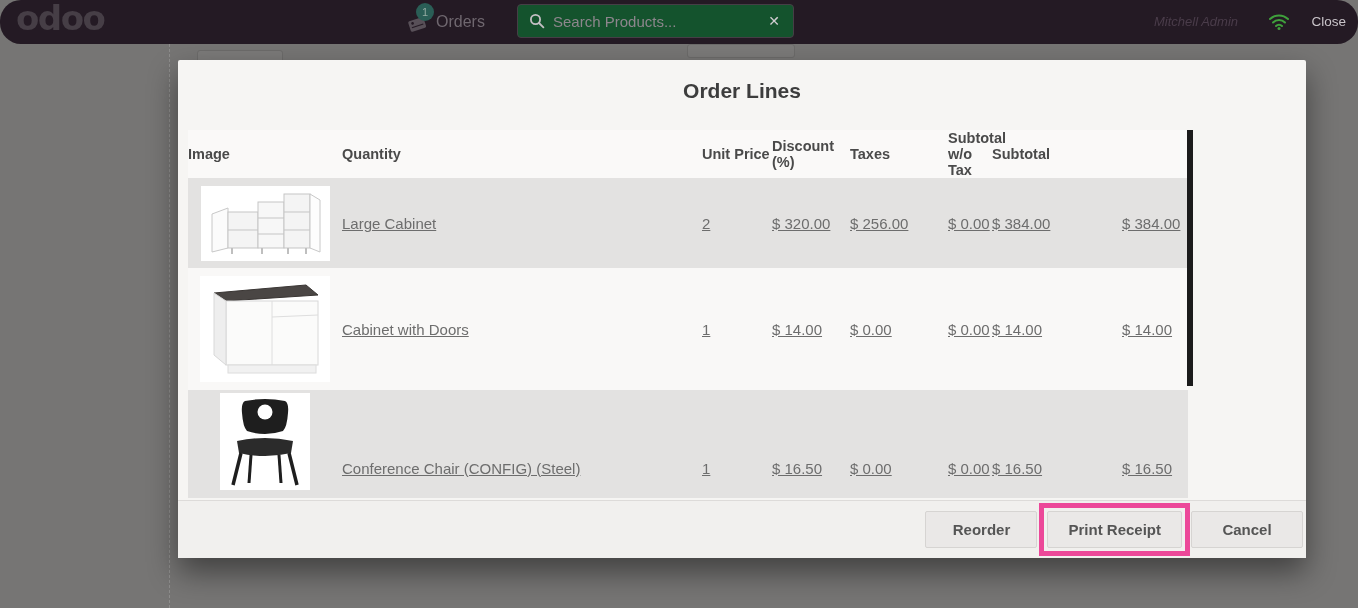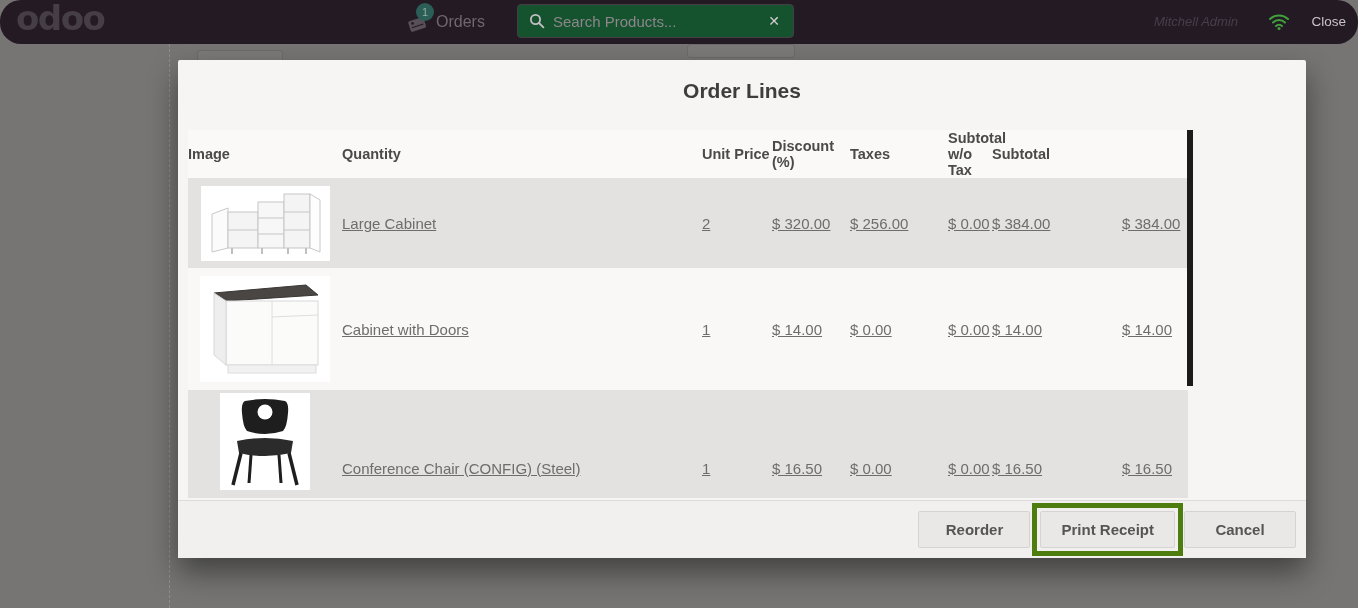--- a/index.html
+++ b/index.html
@@ -44,23 +44,23 @@
   .row1 { height:90px; }
   .row2 { height:122px; }
   .row3 { height:156px; }
   .imgcell { display:flex; justify-content:center; align-items:center; height:100%; }
   .imgbox { background:#ffffff; display:flex; align-items:center; justify-content:center; }
   .box1 { width:129px; height:75px; }
   .box2 { width:130px; height:106px; }
   .box3 { width:90px; height:97px; align-self:flex-start; margin-top:3px; }
   .scroll-thumb { position:absolute; right:0; top:0; width:6px; height:256px; background:#1b1b1b; cursor:pointer; }
 
-  .modal-footer { position:absolute; left:0; right:0; bottom:0; height:58px; background:#f1f0ee; border-top:1px solid #dddbd9; display:flex; justify-content:flex-end; align-items:center; padding-right:10px; }
+  .modal-footer { position:absolute; left:0; right:0; bottom:0; height:58px; background:#f1f0ee; border-top:1px solid #dddbd9; display:flex; justify-content:flex-end; align-items:center; padding-right:3px; }
   .btn { height:37px; min-width:112px; padding:0 20px; background:#eae8e7; border:1px solid #d6d4d2; border-radius:2px; color:#555555; font-weight:700; font-size:15px; font-family:inherit; cursor:pointer; }
-  .annotation-box { border:5px solid #4d7c0f; padding:3px; margin:0 1px 0 2px; display:flex; background:transparent; }
+  .annotation-box { border:5px solid #ec4899; padding:3px; margin:0 1px 0 2px; display:flex; background:transparent; }
 </style>
 </head>
 <body>
 
 <div class="overlay">
   <div class="bg-dash-line"></div>
   <div class="bg-ghost-btn ghost1"></div>
   <div class="bg-ghost-btn ghost2"></div>
 </div>
 

